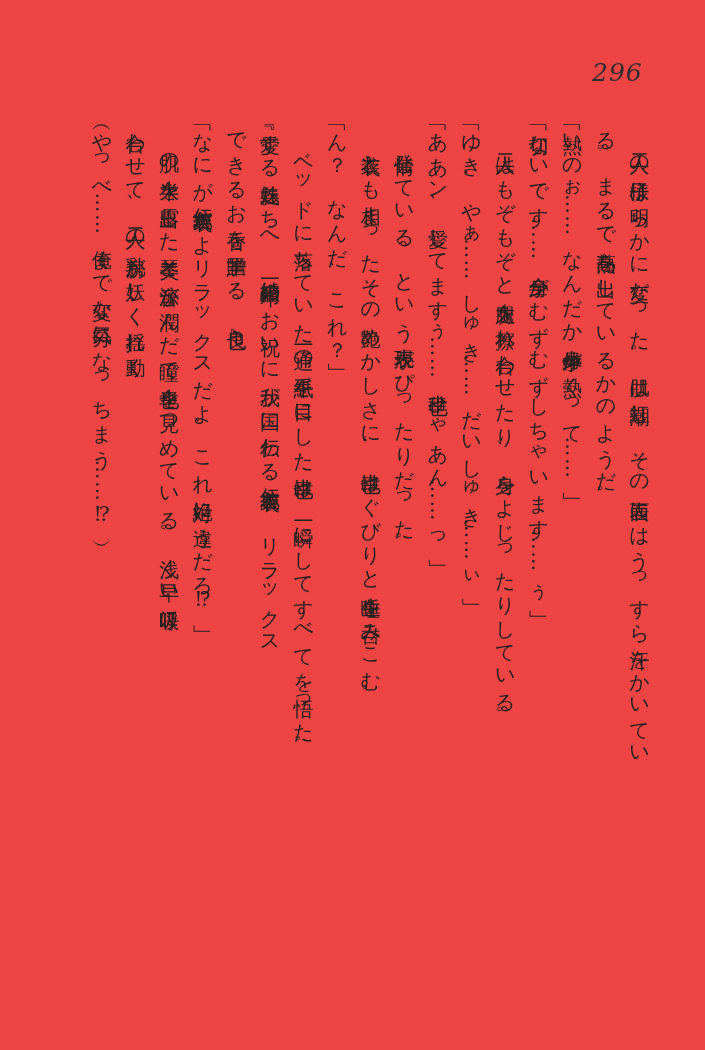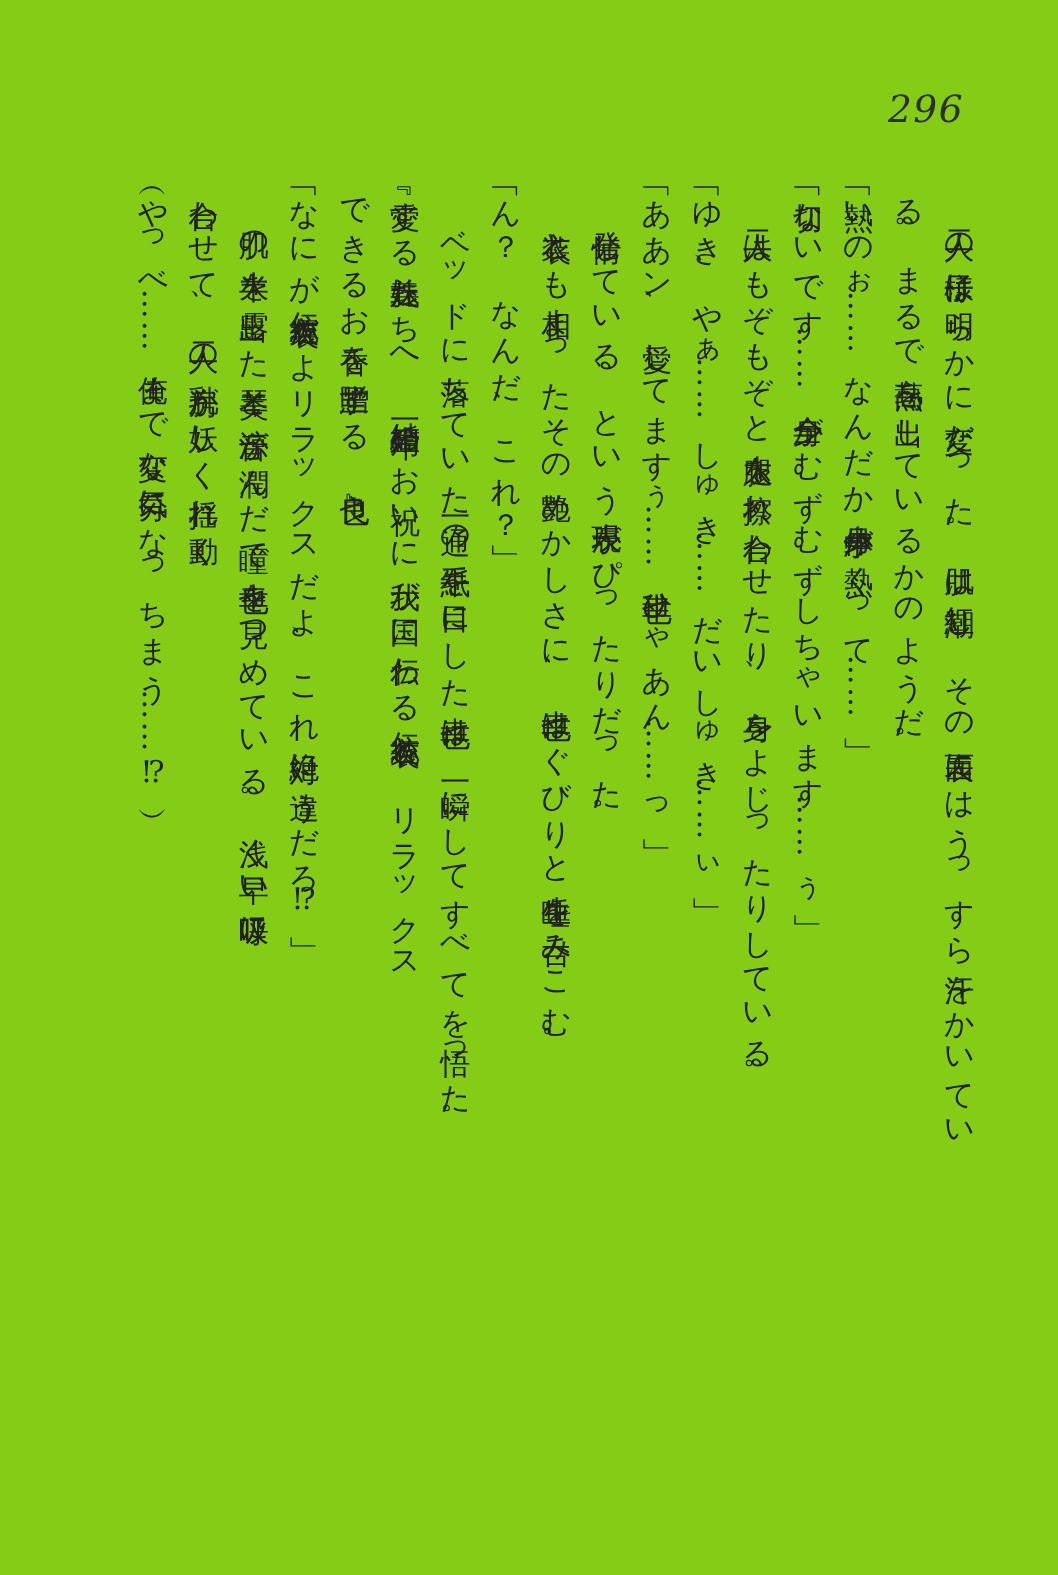--- a/index.html
+++ b/index.html
@@ -4,21 +4,21 @@
 <style>
   html, body {
     margin: 0;
     padding: 0;
     background: #ffffff;
   }
   .book-page {
     position: relative;
     width: 705px;
     height: 1050px;
-    background: #84cc16;
+    background: #ef4444;
     overflow: hidden;
     font-family: "DejaVu Serif", "Liberation Serif", serif;
   }
   .page-number {
     position: absolute;
     top: 58px;
     left: 592px;
     font-style: italic;
     font-size: 25px;
     letter-spacing: 1px;

